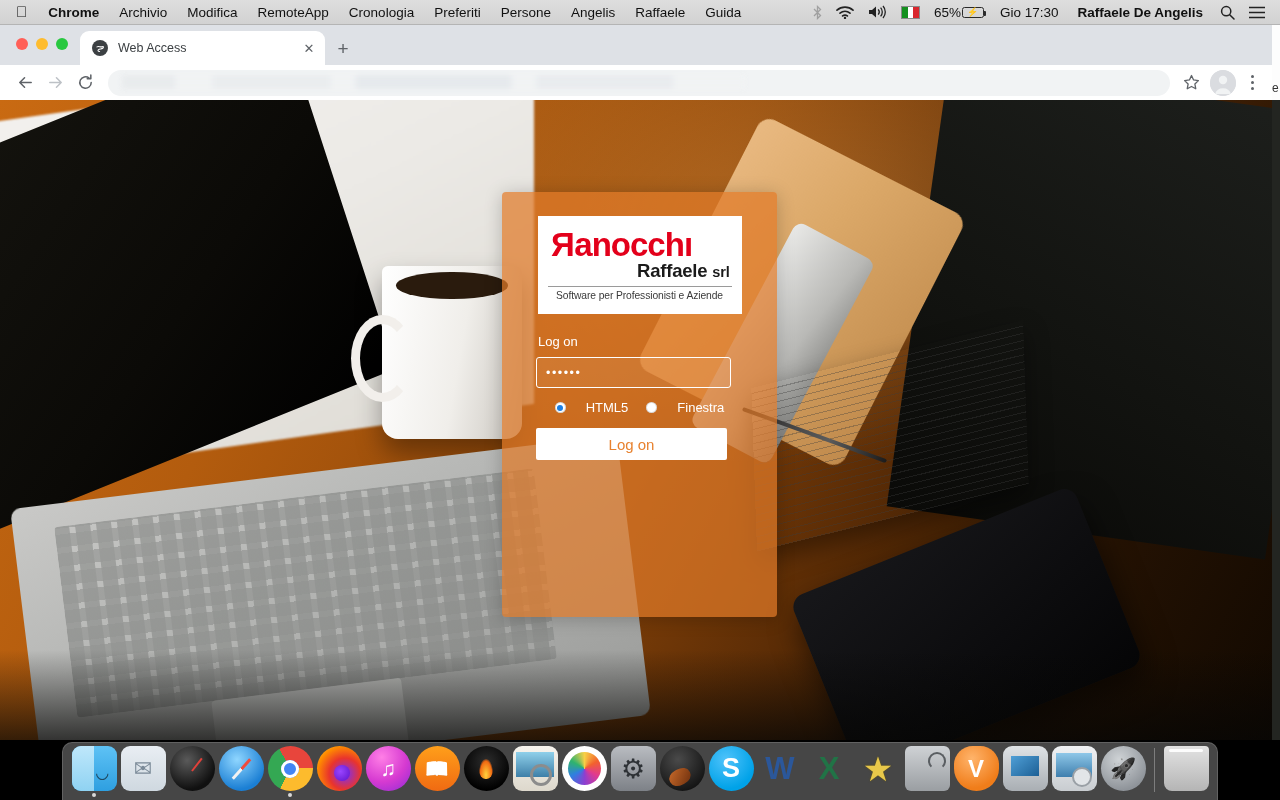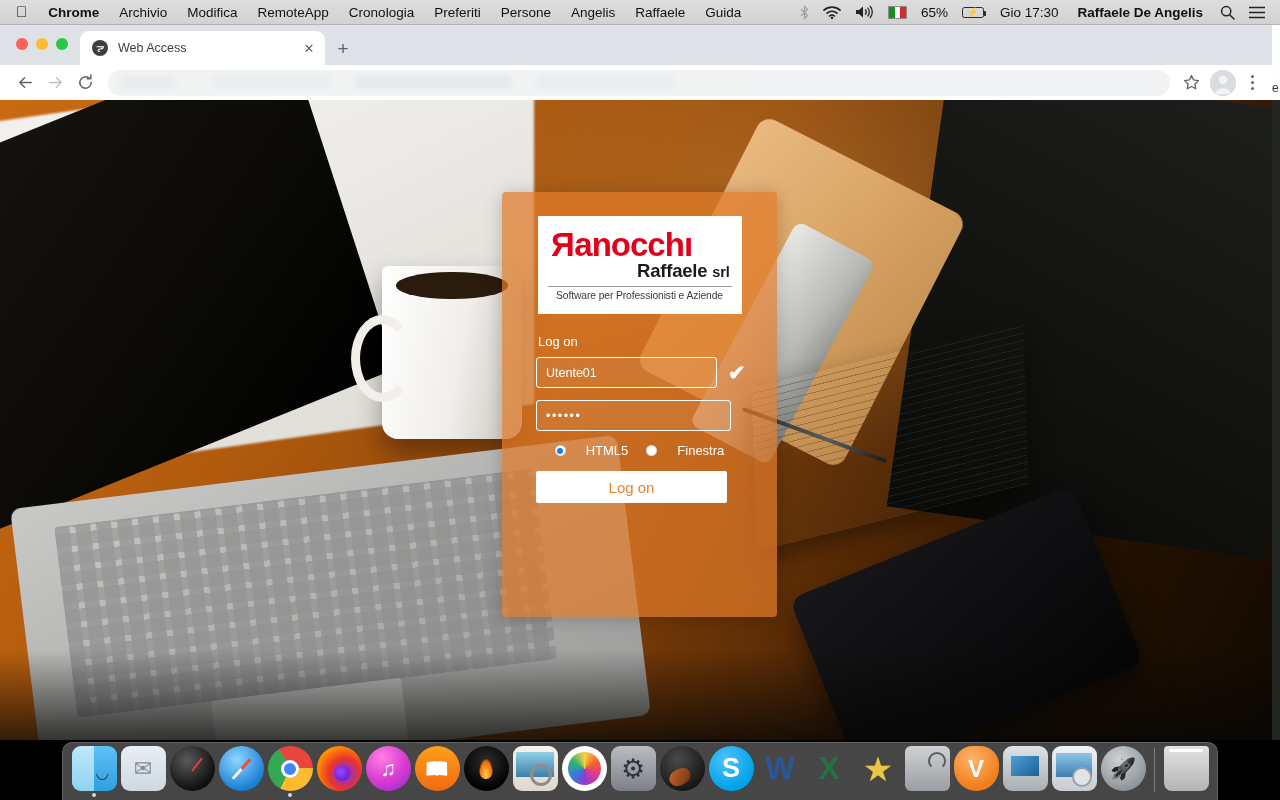--- a/index.html
+++ b/index.html
@@ -27,21 +27,21 @@
   .mb-icon { padding: 0 7px; display: flex; align-items: center; }
   .mb-user { font-weight: bold; padding: 0 10px; }
 
   .bt-ico { opacity: .35; }
   .flag { width: 19px; height: 13px; display: inline-block; position: relative; border: 1px solid #8a8a8a; }
   .flag i { position: absolute; top: 0; bottom: 0; width: 33.34%; display: block; }
   .flag .g { left: 0; background: #14901f; }
   .flag .w { left: 33.3%; background: #fff; }
   .flag .r { left: 66.6%; background: #d9272e; }
 
-  .batt { display: flex; align-items: center; gap: 14px; }
+  .batt { display: flex; align-items: center; gap: 1px; }
   .batt-pct { font-size: 13.5px; }
   .batt-body {
     width: 22px; height: 11px; border: 1.4px solid #2a2a2a; border-radius: 2.5px;
     position: relative; display: flex; align-items: center; justify-content: center;
   }
   .batt-body:after {
     content: ""; position: absolute; right: -3.5px; top: 3px; width: 2px; height: 5px;
     background: #2a2a2a; border-radius: 0 1px 1px 0;
   }
   .bolt { font-size: 9px; line-height: 1; color: #2a2a2a; }
@@ -508,24 +508,20 @@
     <div class="panel">
       <div class="logo">
         <div class="logo-main"><span class="flip">R</span><span>anocch</span><span>ı</span></div>
         <div class="logo-sub"><span>Raffaele</span> <span class="small">srl</span></div>
         <div class="logo-rule"></div>
         <div class="logo-tag">Software per Professionisti e Aziende</div>
       </div>
 
       <div class="logon-label">Log on</div>
 
-      <div class="field-row">
-        <input class="field" type="text" value="Utente01" style="">
-        <span class="check">✔</span>
-      </div>
 
       <div class="field-row">
         <input class="field pw-dots" type="text" value="••••••" style="">
       </div>
 
       <div class="radios">
         <label class="radio">
           <span class="rd on"></span>
           <span>HTML5</span>
         </label>

